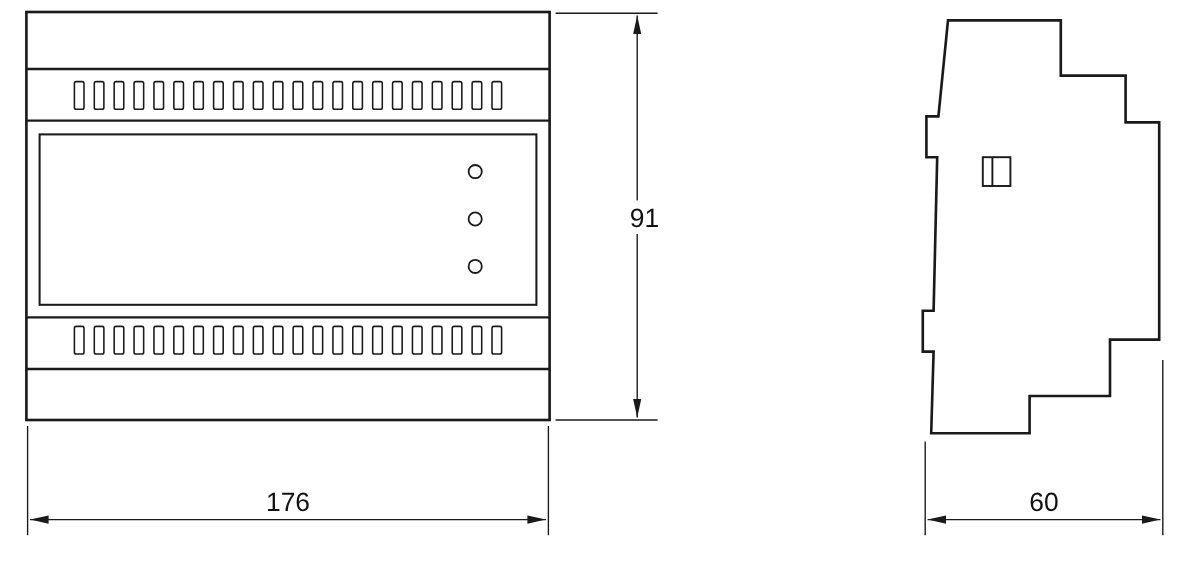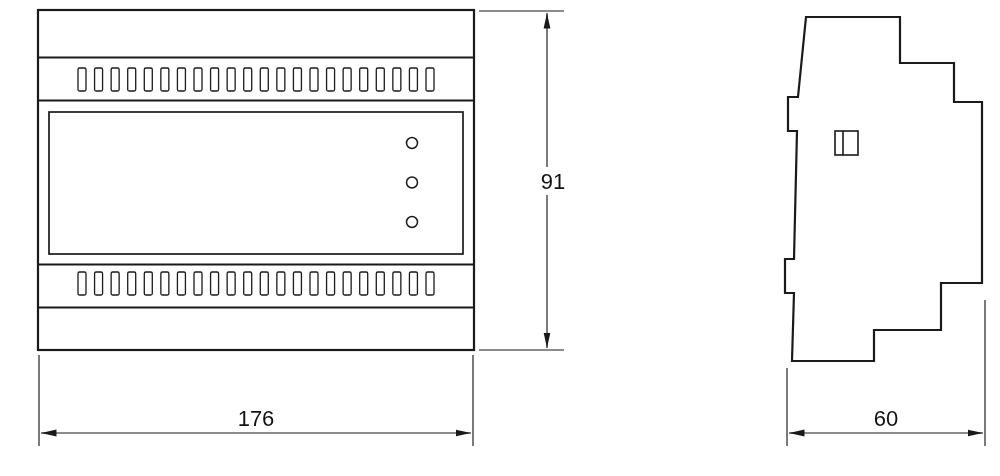--- a/index.html
+++ b/index.html
@@ -2,21 +2,20 @@
 <html><head>
 <meta charset="utf-8">
 <style>
   html,body{margin:0;padding:0;background:#ffffff;}
   .canvas{
     position:relative;
     width:976px;height:476px;
     background:#ffffff;
     font-family:"Liberation Sans", sans-serif;
     overflow:hidden;
-    padding-left:16px;
   }
   svg{display:block;}
   
   .outline{fill:#ffffff;stroke:#1a1a1a;stroke-width:2.2;}
   .bodyline{stroke:#1a1a1a;stroke-width:1.9;}
   .panel{fill:#ffffff;stroke:#1a1a1a;stroke-width:1.7;}
   .detail{fill:#ffffff;stroke:#1a1a1a;stroke-width:1.6;}
   
   .slots rect{fill:#ffffff;stroke:#1a1a1a;stroke-width:1.3;}
   .leds circle{fill:#ffffff;stroke:#1a1a1a;stroke-width:1.5;}

